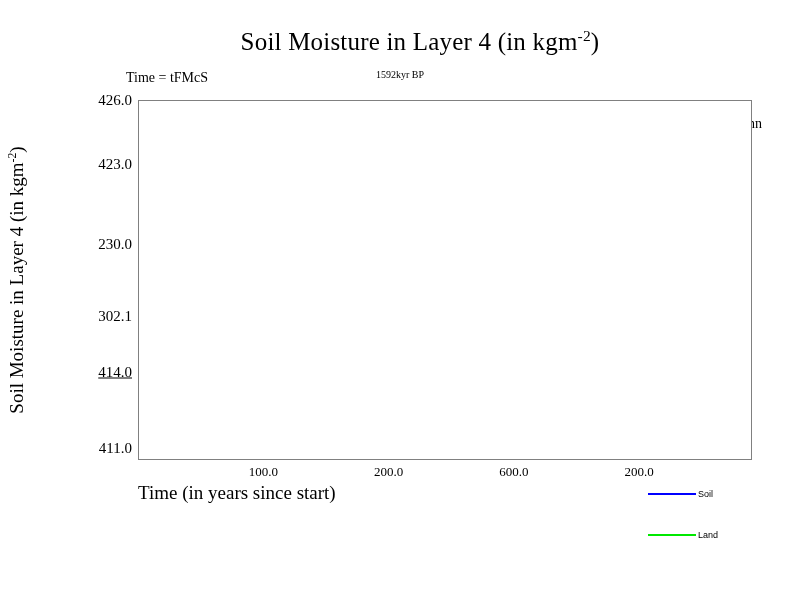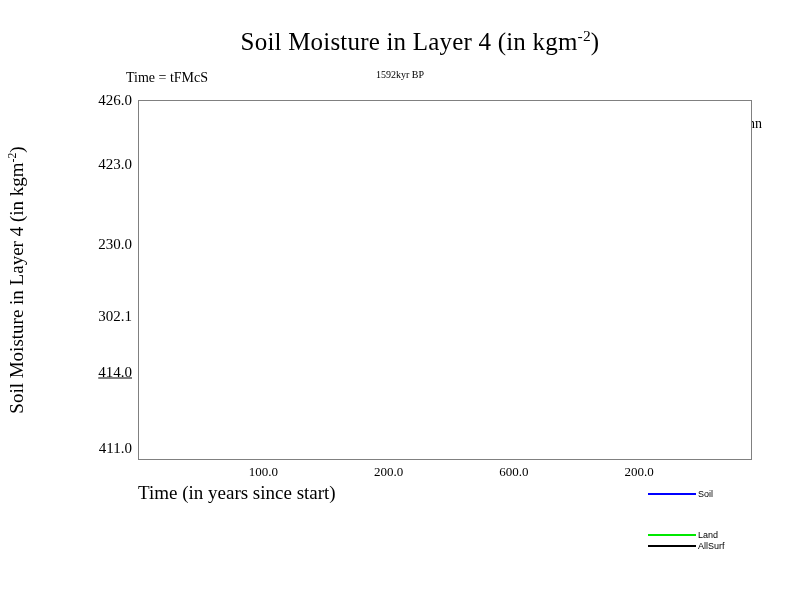--- a/index.html
+++ b/index.html
@@ -340,19 +340,15 @@
 
   <div id="legend">
       <div class="legend-row" style="top: 0px;">
         <div class="legend-swatch" style="background: rgb(0, 0, 255);"></div>
         <div class="legend-text">Soil</div>
       </div>
       <div class="legend-row" style="top: 26px; margin-top: 15px;">
         <div class="legend-swatch" style="background: rgb(0, 232, 0);"></div>
         <div class="legend-text">Land</div>
       </div>
-      <div class="legend-row" style="top: 52px;">
-        <div class="legend-swatch" style="background: rgb(0, 0, 0);"></div>
-        <div class="legend-text">AllSurf</div>
-      </div>
     </div>
 
 </div>
 
 </body></html>

